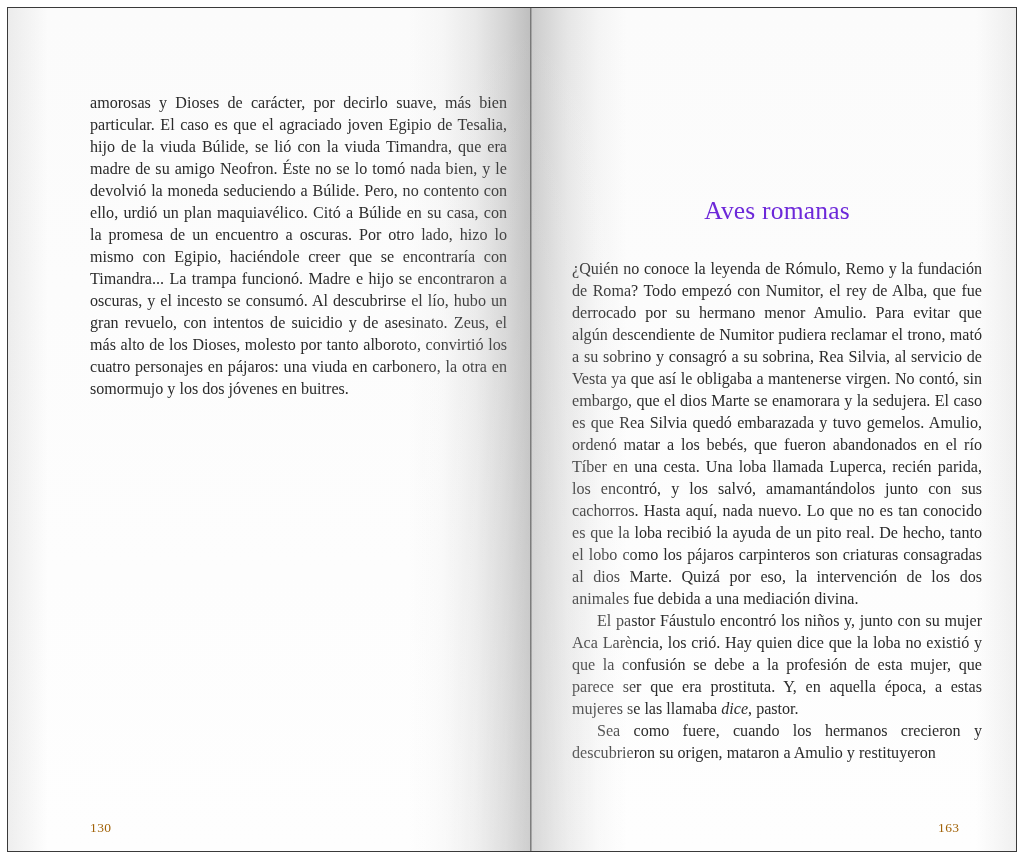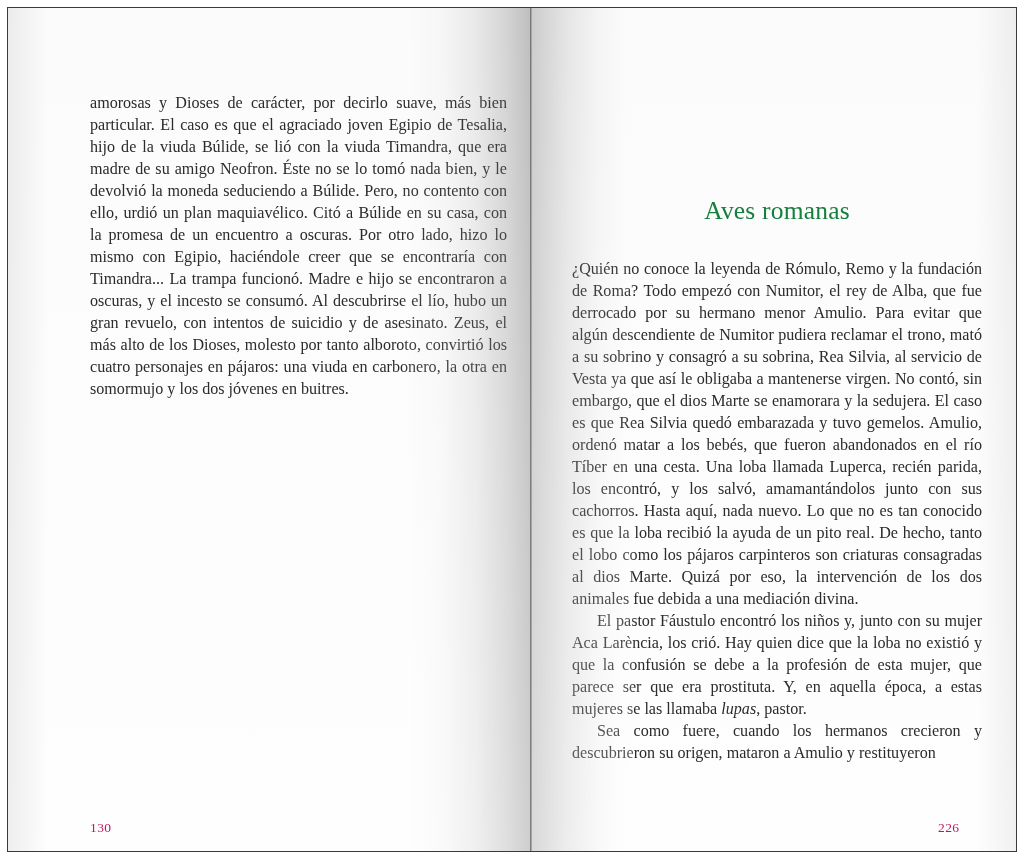--- a/index.html
+++ b/index.html
@@ -129,37 +129,37 @@
   }
 
   .chapter-title {
     position: absolute;
     left: 564px;
     top: 188px;
     width: 410px;
     text-align: center;
     font-size: 25.5px;
     line-height: 30px;
-    color: #15803d;
+    color: #6d28d9;
     letter-spacing: 0.2px;
   }
 
   p.body-par {
     margin: 0;
   }
   p.body-par + p.body-par {
     text-indent: 1.55em;
   }
   em { font-style: italic; }
 
   
   .folio {
     position: absolute;
     font-size: 13.5px;
-    color: #be185d;
+    color: #a16207;
     letter-spacing: 0.4px;
     font-family: Liberation Serif, serif;
   }
   #folio-left  { left: 82px;  top: 812px; }
   #folio-right { left: 930px; top: 812px; }
 
   
   #paper-tone {
     position: absolute;
     inset: 0;
@@ -179,25 +179,25 @@
     <div id="page-left-col" class="page-col">
       <p class="body-par">amorosas y Dioses de carácter, por decirlo suave, más bien particular. El caso es que el agraciado joven Egipio de Tesalia, hijo de la viuda Búlide, se lió con la viuda Timandra, que era madre de su amigo Neofron. Éste no se lo tomó nada bien, y le devolvió la moneda seduciendo a Búlide. Pero, no contento con ello, urdió un plan maquiavélico. Citó a Búlide en su casa, con la promesa de un encuentro a oscuras. Por otro lado, hizo lo mismo con Egipio, haciéndole creer que se encontraría con Timandra... La trampa funcionó. Madre e hijo se encontraron a oscuras, y el incesto se consumó. Al descubrirse el lío, hubo un gran revuelo, con intentos de suicidio y de asesinato. Zeus, el más alto de los Dioses, molesto por tanto alboroto, convirtió los cuatro personajes en pájaros: una viuda en carbonero, la otra en somormujo y los dos jóvenes en buitres.</p>
     </div>
 
     <div id="folio-left" class="folio">130</div>
 
     <div class="chapter-title">Aves romanas</div>
 
     <div id="page-right-col" class="page-col">
       <p class="body-par">¿Quién no conoce la leyenda de Rómulo, Remo y la fundación de Roma? Todo empezó con Numitor, el rey de Alba, que fue derrocado por su hermano menor Amulio. Para evitar que algún descendiente de Numitor pudiera reclamar el trono, mató a su sobrino y consagró a su sobrina, Rea Silvia, al servicio de Vesta ya que así le obligaba a mantenerse virgen. No contó, sin embargo, que el dios Marte se enamorara y la sedujera. El caso es que Rea Silvia quedó embarazada y tuvo gemelos. Amulio, ordenó matar a los bebés, que fueron abandonados en el río Tíber en una cesta. Una loba llamada Luperca, recién parida, los encontró, y los salvó, amamantándolos junto con sus cachorros. Hasta aquí, nada nuevo. Lo que no es tan conocido es que la loba recibió la ayuda de un pito real. De hecho, tanto el lobo como los pájaros carpinteros son criaturas consagradas al dios Marte. Quizá por eso, la intervención de los dos animales fue debida a una mediación divina.</p>
-      <p class="body-par"><span>El pastor Fáustulo encontró los niños y, junto con su mujer Aca Larència, los crió. Hay quien dice que la loba no existió y que la confusión se debe a la profesión de esta mujer, que parece ser que era prostituta. Y, en aquella época, a estas mujeres se las llamaba </span><em>lupas</em><span>, pastor.</span></p>
+      <p class="body-par"><span>El pastor Fáustulo encontró los niños y, junto con su mujer Aca Larència, los crió. Hay quien dice que la loba no existió y que la confusión se debe a la profesión de esta mujer, que parece ser que era prostituta. Y, en aquella época, a estas mujeres se las llamaba </span><em>dice</em><span>, pastor.</span></p>
       <p class="body-par">Sea como fuere, cuando los hermanos crecieron y descubrieron su origen, mataron a Amulio y restituyeron</p>
     </div>
 
-    <div id="folio-right" class="folio">226</div>
+    <div id="folio-right" class="folio">163</div>
 
     <div id="gutter-left" class="gutter-shade"></div>
     <div id="gutter-right" class="gutter-shade"></div>
     <div id="gutter-vfade"></div>
     <div id="fold-line"></div>
     <div id="edge-left"></div>
     <div id="edge-right"></div>
 
   </div>
 

